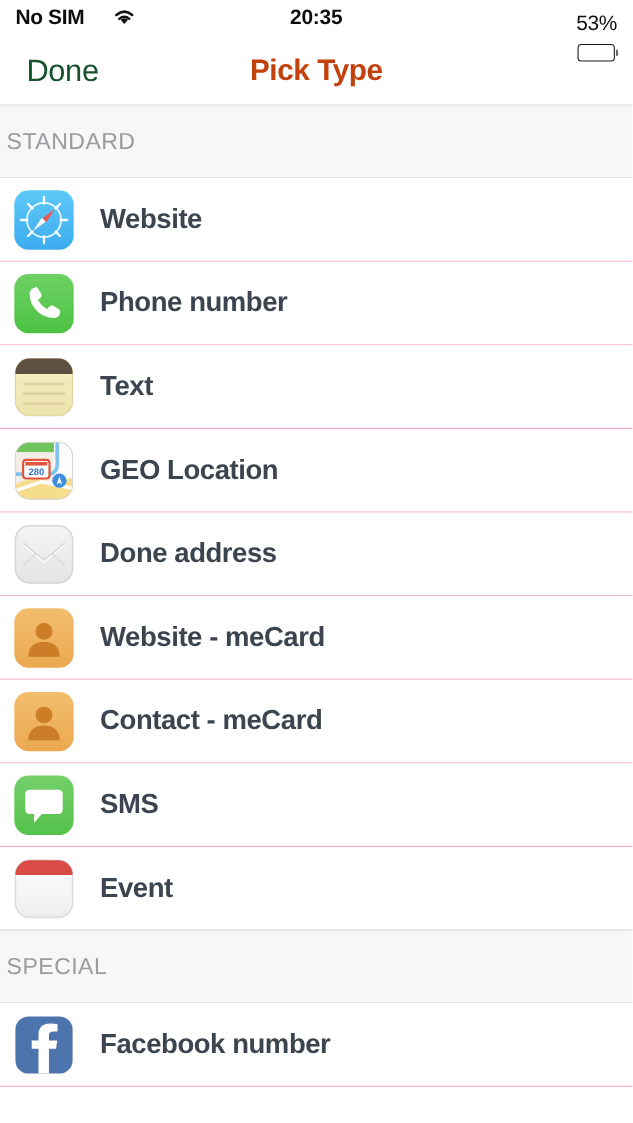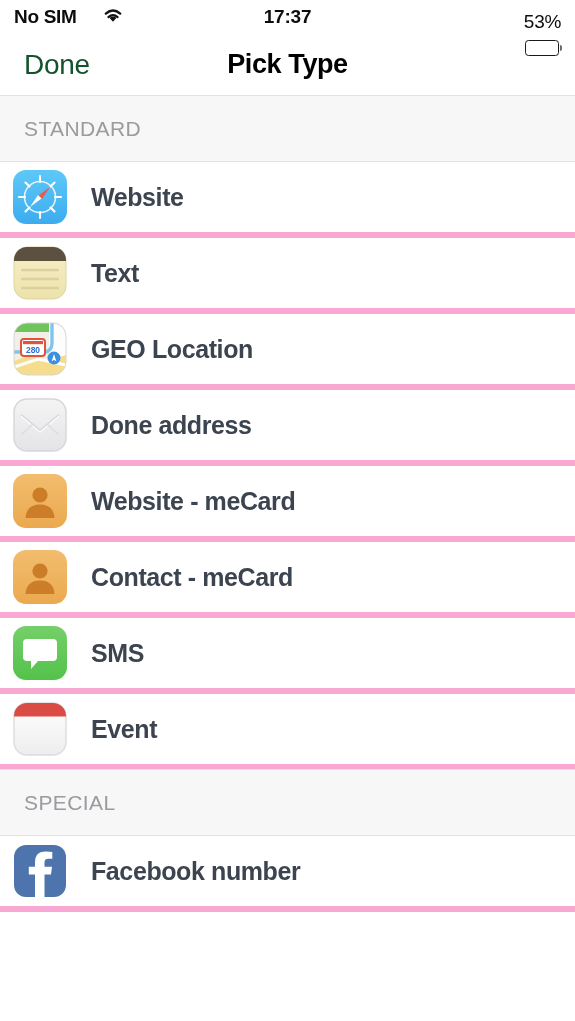--- a/index.html
+++ b/index.html
@@ -48,41 +48,41 @@
     background:#fff;
     border-bottom:1px solid #e2e2e4;
   }
   .nav-done {
     font-size:28px; color:#14532d; letter-spacing:-0.3px;
     background:none; border:none; font-family:inherit; cursor:pointer;
     padding:0;
   }
   .nav-title {
     position:absolute; left:0; right:0; text-align:center;
-    font-size:27px; font-weight:700; color:#000000; letter-spacing:-0.4px;
+    font-size:27px; font-weight:700; color:#c2410c; letter-spacing:-0.4px;
     pointer-events:none;
   }
 
   
   .list { width:100%; background:#fff; }
   .section-header {
     height:67px; background:#f7f7f8;
     display:flex; align-items:center;
-    padding-left:24px;
+    padding-left:6px;
     border-bottom:1px solid #e2e2e4;
     border-top:1px solid #e2e2e4;
     margin-top:-1px;
   }
   .section-header span {
     font-size:21px; color:#9a9a9f; letter-spacing:0.4px;
   }
   .row {
     height:76px; display:flex; align-items:center;
     padding-left:12px; background:#fff;
-    border-bottom:6px solid #f9a8d4;
+    border-bottom:1px solid #f9a8d4;
   }
   .row-label {
     margin-left:23px;
     font-size:25px; font-weight:700; color:#3c4450; letter-spacing:-0.4px;
   }
 
   
   .ic { width:56px; height:56px; flex:0 0 56px; position:relative; }
   .ic svg { display:block; width:56px; height:56px; }
 </style>
@@ -96,21 +96,21 @@
       <span class="sb-text">No SIM</span>
       <span>
         <svg width="24" height="18" viewBox="0 0 24 18">
           <path d="M12 15.8 L8.6 11.9 Q12 9.1 15.4 11.9 Z" fill="#111"></path>
           <path d="M4.8 7.6 Q12 1.6 19.2 7.6" stroke="#111" stroke-width="2.4" fill="none" stroke-linecap="round"></path>
           <path d="M7.4 11.1 Q12 7.3 16.6 11.1" stroke="#111" stroke-width="2.2" fill="none" stroke-linecap="round"></path>
         </svg>
       </span>
     </div>
 
-    <div class="sb-center">17:37</div>
+    <div class="sb-center">20:35</div>
 
     <div class="sb-right">
       <span>
         <svg width="14" height="21" viewBox="0 0 14 21">
           <path d="M3 5.4 L10.6 14.8 L7 18.2 V2.4 L10.6 6 L3 15.2" stroke="#111" stroke-width="1.7" fill="none" stroke-linejoin="round" stroke-linecap="round"></path>
         </svg>
       </span>
       <span class="batt-pct">53%</span>
       <span class="batt-shell">
         <span class="batt-fill" id="batt-fill" style="width: 53%;"></span>
@@ -147,20 +147,35 @@
               <line x1="38.5" y1="38.5" x2="42.5" y2="42.5"></line>
           <line x1="42.5" y1="13.5" x2="38.5" y2="17.5"></line>
               <line x1="17.5" y1="38.5" x2="13.5" y2="42.5"></line>
         </g>
         <circle cx="28" cy="28" r="15.5" fill="none" stroke="#fff" stroke-width="1.6" opacity="0.85"></circle>
         <polygon points="38,18 26.5,26.5 30,30" fill="#f0574c"></polygon>
         <polygon points="18,38 29.5,29.5 26,26" fill="#ffffff"></polygon>
       </svg>
         </span>
                <span class="row-label">Website</span>
+             </div>
+      <div class="row">
+               <span class="ic">
+          <svg viewBox="0 0 56 56" xmlns="http://www.w3.org/2000/svg">
+        <defs>
+              <linearGradient id="ph" x1="0" y1="0" x2="0" y2="1">
+          <stop offset="0" stop-color="#6ed163"></stop>
+                <stop offset="1" stop-color="#4cc244"></stop>
+              </linearGradient>
+            </defs>
+        <rect x="1" y="1" width="54" height="54" rx="13" fill="url(#ph)"></rect>
+        <path d="M20.5 13.5c-3 0-5.5 2.4-5.5 5.6 0 12.1 10 22 22.2 22 3.1 0 5.6-2.5 5.6-5.5 0-1-.5-1.9-1.3-2.4l-5.1-3.2c-1.2-.7-2.7-.4-3.5.7l-1.8 2.3c-3.7-1.9-6.7-4.9-8.6-8.6l2.3-1.8c1.1-.8 1.4-2.3.7-3.5l-3.2-5.1c-.5-.8-1.4-1.3-2.4-1.3z" fill="#fff"></path>
+      </svg>
+        </span>
+               <span class="row-label">Phone number</span>
              </div>
       <div class="row">
                <span class="ic">
           <svg viewBox="0 0 56 56" xmlns="http://www.w3.org/2000/svg">
         <defs>
               <linearGradient id="nt" x1="0" y1="0" x2="0" y2="1">
           <stop offset="0" stop-color="#f7f0c8"></stop>
                 <stop offset="1" stop-color="#ece2ab"></stop>
               </linearGradient>
             </defs>

